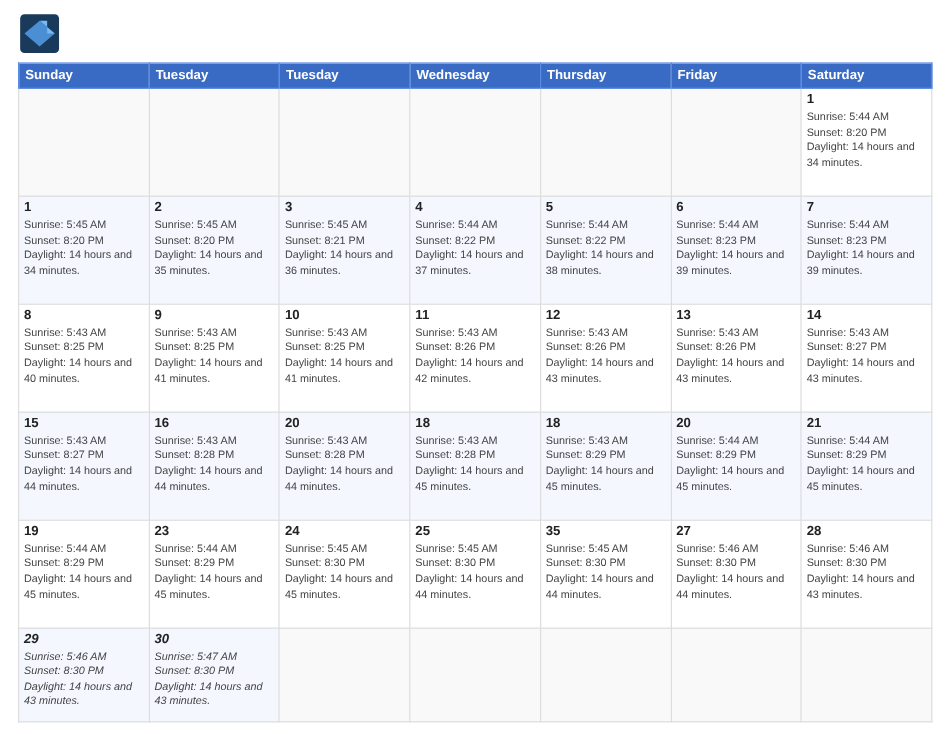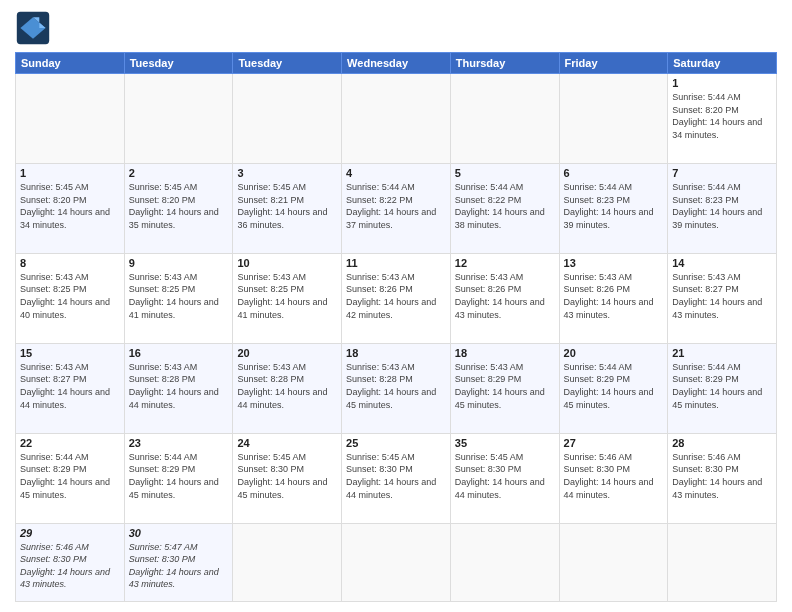--- a/index.html
+++ b/index.html
@@ -316,21 +316,21 @@
           <span class="day-num">21</span>
           <div class="day-info">
             <span>Sunrise: 5:44 AM</span><br>
             <span>Sunset: 8:29 PM</span><br>
             <span>Daylight: 14 hours and 45 minutes.</span>
           </div>
         </td>
         </tr>
         <tr>
           <td>
-          <span class="day-num">22</span>
+          <span class="day-num">19</span>
           <div class="day-info">
             <span>Sunrise: 5:44 AM</span><br>
             <span>Sunset: 8:29 PM</span><br>
             <span>Daylight: 14 hours and 45 minutes.</span>
           </div>
         </td>
           <td>
           <span class="day-num">23</span>
           <div class="day-info">
             <span>Sunrise: 5:44 AM</span><br>

